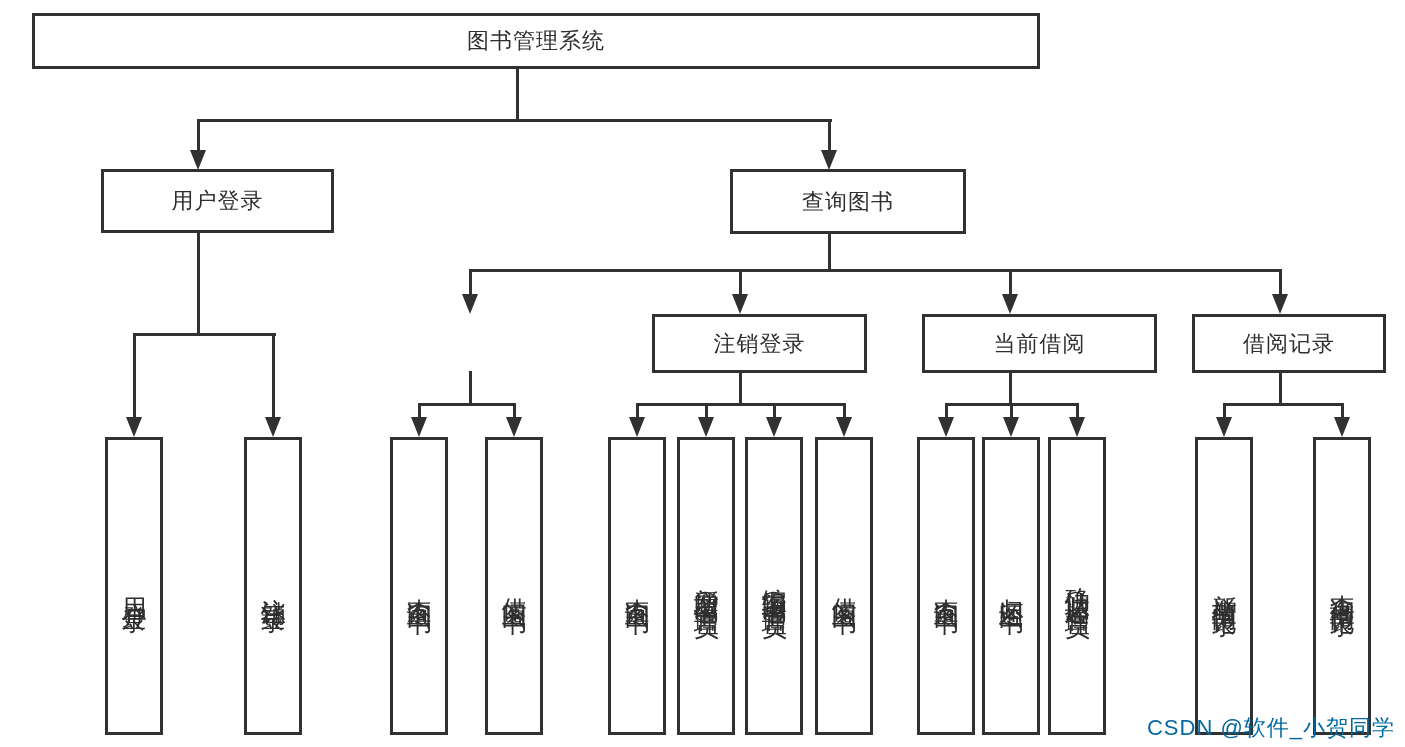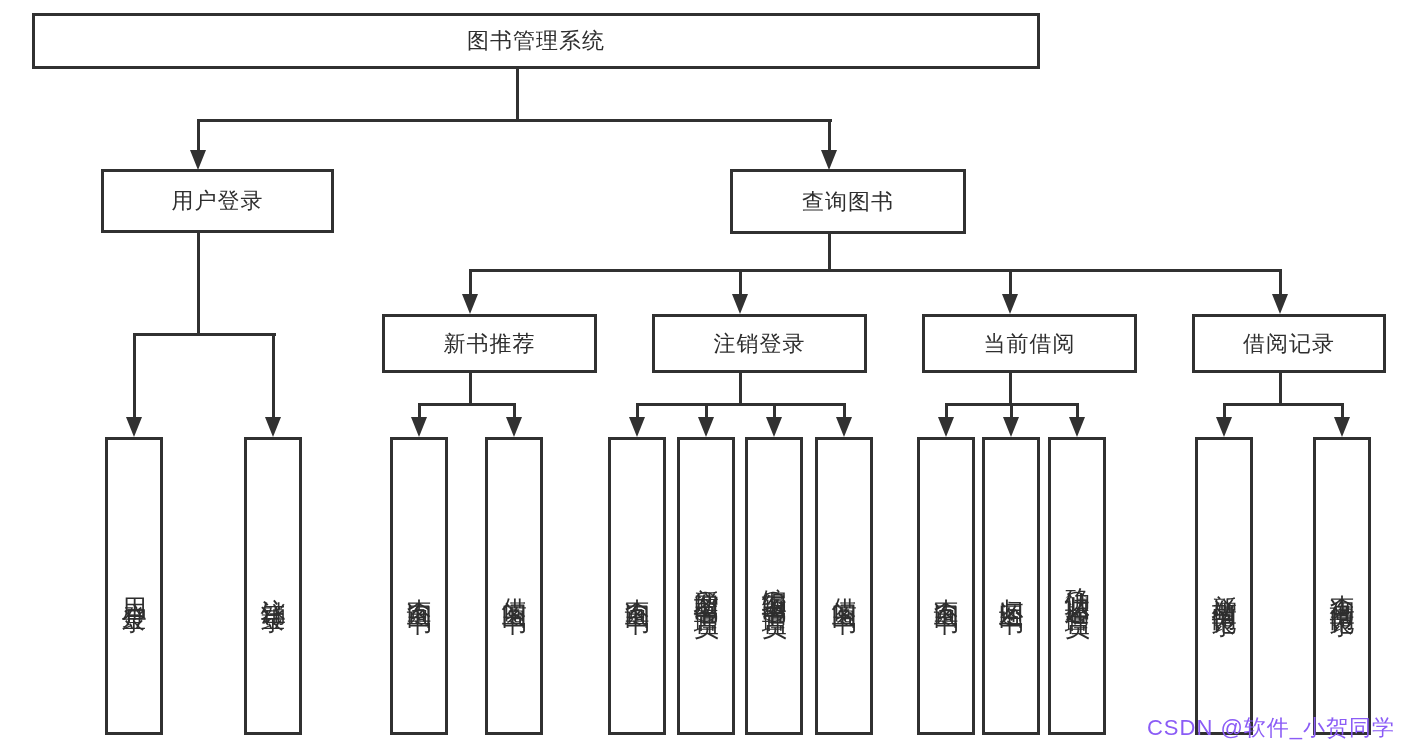--- a/index.html
+++ b/index.html
@@ -41,21 +41,21 @@
     border-left: 8px solid transparent;
     border-right: 8px solid transparent;
     border-top: 20px solid #313131;
   }
 
   .watermark {
     position: absolute;
     right: 10px;
     bottom: 4px;
     font-size: 22px;
-    color: #8b5cf6;
+    color: #0369a1;
     letter-spacing: 1px;
     z-index: 5;
   }
 </style>
 </head>
 <body>
 
 <div class="canvas">
 
   <div class="box hbox" style="left:13px;top:13px;width:1008px;height:56px">
@@ -87,27 +87,24 @@
   <div class="line" style="left:469px;top:269px;width:813px;height:3px"></div>
   <div class="line" style="left:469px;top:269px;width:3px;height:27px"></div>
   <div class="arrow" style="left:462px;top:294px"></div>
   <div class="line" style="left:739px;top:269px;width:3px;height:27px"></div>
   <div class="arrow" style="left:732px;top:294px"></div>
   <div class="line" style="left:1009px;top:269px;width:3px;height:27px"></div>
   <div class="arrow" style="left:1002px;top:294px"></div>
   <div class="line" style="left:1279px;top:269px;width:3px;height:27px"></div>
   <div class="arrow" style="left:1272px;top:294px"></div>
 
-  <div class="box hbox" style="left:363px;top:314px;width:215px;height:59px">
-    <span>新书推荐</span>
-  </div>
   <div class="box hbox" style="left:633px;top:314px;width:215px;height:59px">
     <span>注销登录</span>
   </div>
-  <div class="box hbox" style="left:903px;top:314px;width:215px;height:59px">
+  <div class="box hbox" style="left:903px;top:314px;width:235px;height:59px">
     <span>当前借阅</span>
   </div>
   <div class="box hbox" style="left:1173px;top:314px;width:194px;height:59px">
     <span>借阅记录</span>
   </div>
 
   <div class="line" style="left:469px;top:371px;width:3px;height:35px"></div>
   <div class="line" style="left:418px;top:403px;width:98px;height:3px"></div>
   <div class="line" style="left:418px;top:403px;width:3px;height:16px"></div>
   <div class="arrow" style="left:411px;top:417px"></div>

